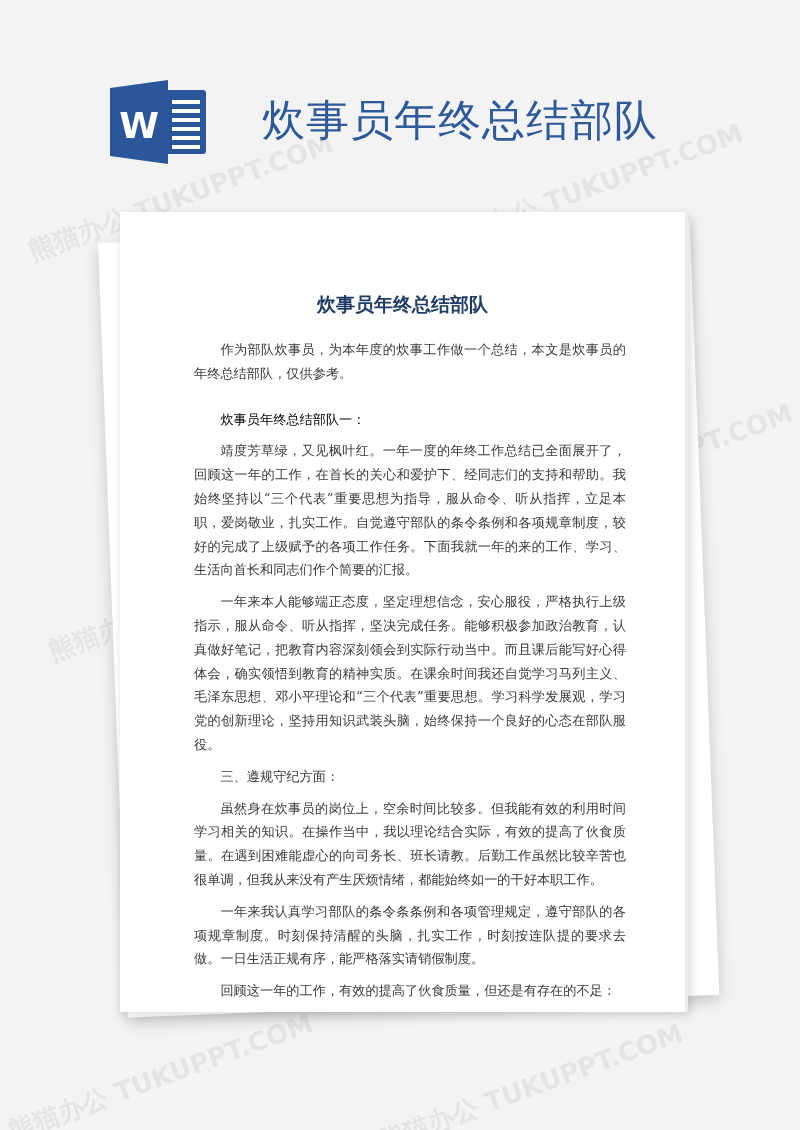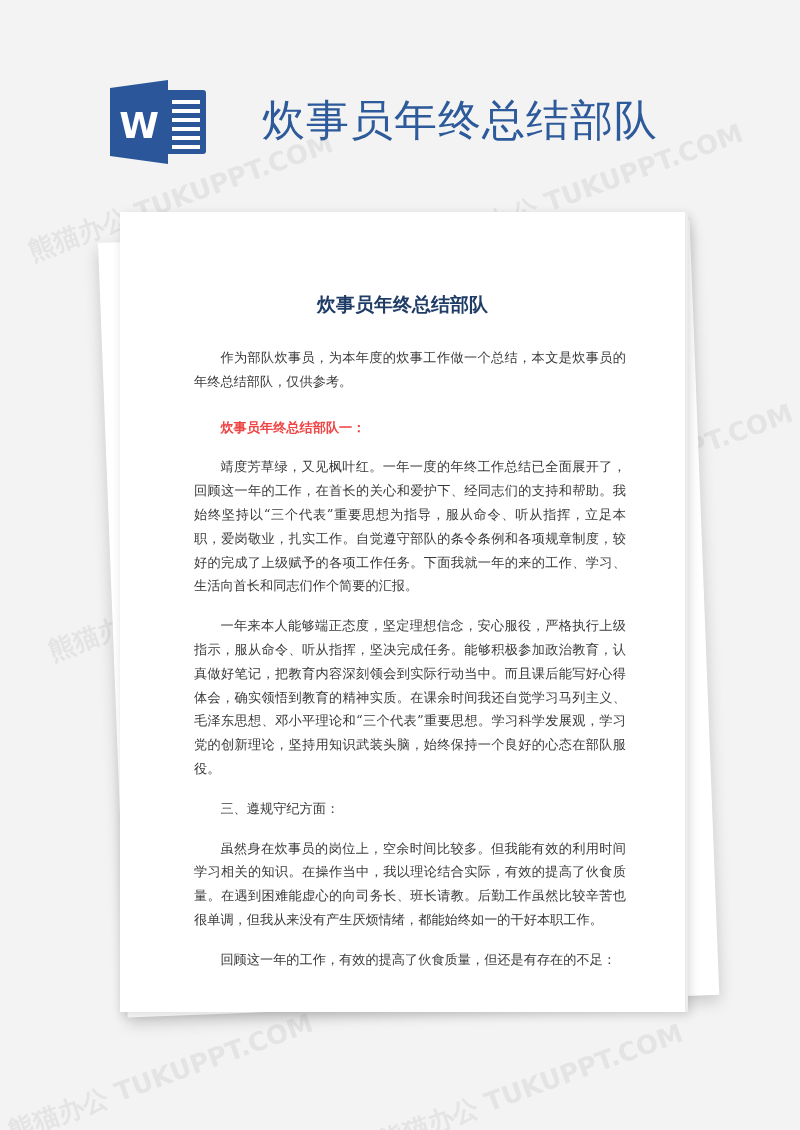--- a/index.html
+++ b/index.html
@@ -31,23 +31,23 @@
     .doc-title {
       position: absolute; left: 0; top: 80px; width: 100%;
       text-align: center;
       font-family: "DejaVu Sans", "Liberation Sans", sans-serif;
       font-weight: bold; font-size: 19px; color: #1f3c66;
     }
     .doc-body {
       position: absolute; left: 74px; top: 118px; width: 432px;
       font-size: 13.2px; line-height: 23.8px; color: #3a3a3a;
     }
-    .doc-body p { margin: 16px 0 4px 0; text-indent: 2em; text-align: justify; }
+    .doc-body p { margin: 8px 0 4px 0; text-indent: 2em; text-align: justify; }
     .doc-body p.gap { margin-top: 22px; }
-    .doc-body p.sub { font-weight: bold; color: #ef4444; }
+    .doc-body p.sub { font-weight: normal; color: #000000; }
     .watermark {
       position: absolute; color: rgba(120,120,120,0.12);
       font-family: "DejaVu Sans", sans-serif; font-size: 26px; font-weight: bold;
       transform: rotate(-20deg); white-space: nowrap; pointer-events: none;
     }
   </style>
 </head>
 <body>
 
 <div class="header">
@@ -78,15 +78,16 @@
 
 <div class="sheet-front">
   <div class="doc-title">炊事员年终总结部队</div>
   <div class="doc-body">
     <p>作为部队炊事员，为本年度的炊事工作做一个总结，本文是炊事员的年终总结部队，仅供参考。</p>
     <p class="gap sub">炊事员年终总结部队一：</p>
     <p>靖度芳草绿，又见枫叶红。一年一度的年终工作总结已全面展开了，回顾这一年的工作，在首长的关心和爱护下、经同志们的支持和帮助。我始终坚持以“三个代表”重要思想为指导，服从命令、听从指挥，立足本职，爱岗敬业，扎实工作。自觉遵守部队的条令条例和各项规章制度，较好的完成了上级赋予的各项工作任务。下面我就一年的来的工作、学习、生活向首长和同志们作个简要的汇报。</p>
     <p>一年来本人能够端正态度，坚定理想信念，安心服役，严格执行上级指示，服从命令、听从指挥，坚决完成任务。能够积极参加政治教育，认真做好笔记，把教育内容深刻领会到实际行动当中。而且课后能写好心得体会，确实领悟到教育的精神实质。在课余时间我还自觉学习马列主义、毛泽东思想、邓小平理论和“三个代表”重要思想。学习科学发展观，学习党的创新理论，坚持用知识武装头脑，始终保持一个良好的心态在部队服役。</p>
     <p>三、遵规守纪方面：</p>
     <p>虽然身在炊事员的岗位上，空余时间比较多。但我能有效的利用时间学习相关的知识。在操作当中，我以理论结合实际，有效的提高了伙食质量。在遇到困难能虚心的向司务长、班长请教。后勤工作虽然比较辛苦也很单调，但我从来没有产生厌烦情绪，都能始终如一的干好本职工作。</p>
+    <p>一年来我认真学习部队的条令条条例和各项管理规定，遵守部队的各项规章制度。时刻保持清醒的头脑，扎实工作，时刻按连队提的要求去做。一日生活正规有序，能严格落实请销假制度。</p>
     <p>回顾这一年的工作，有效的提高了伙食质量，但还是有存在的不足：</p>
   </div>
 </div>
 
 </body></html>

